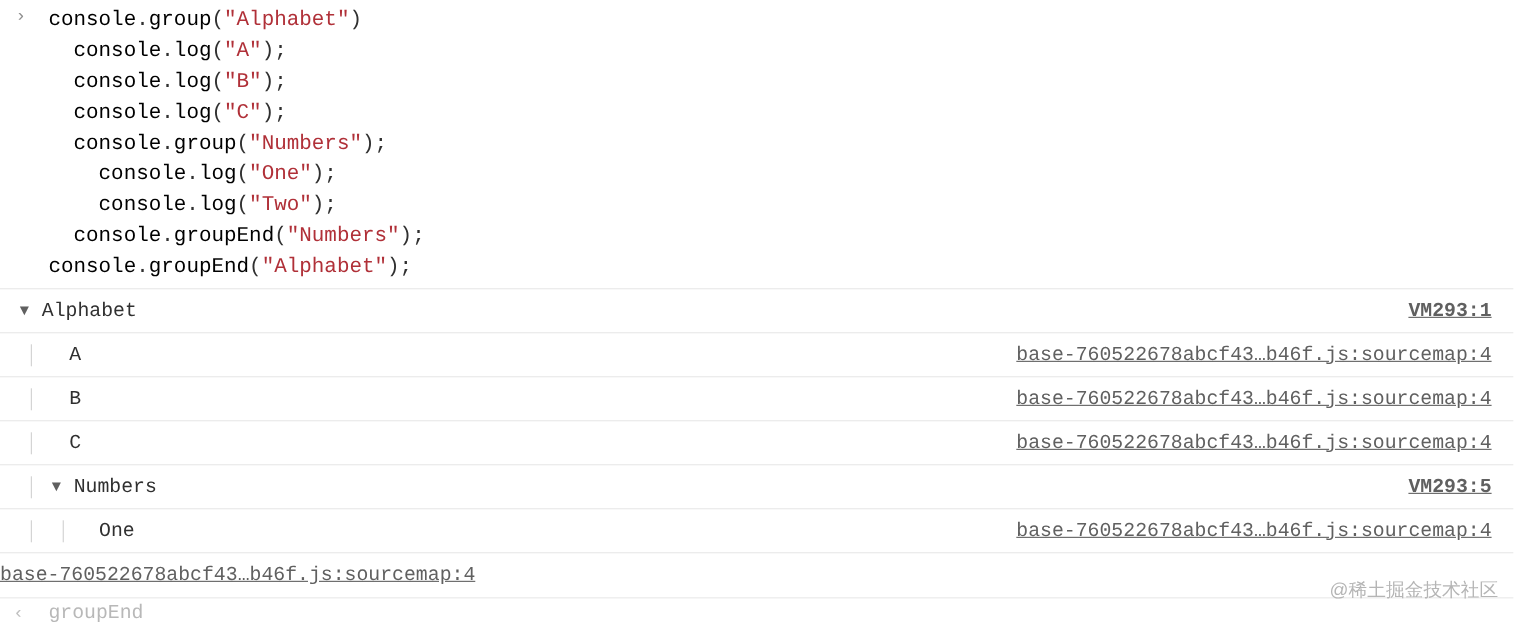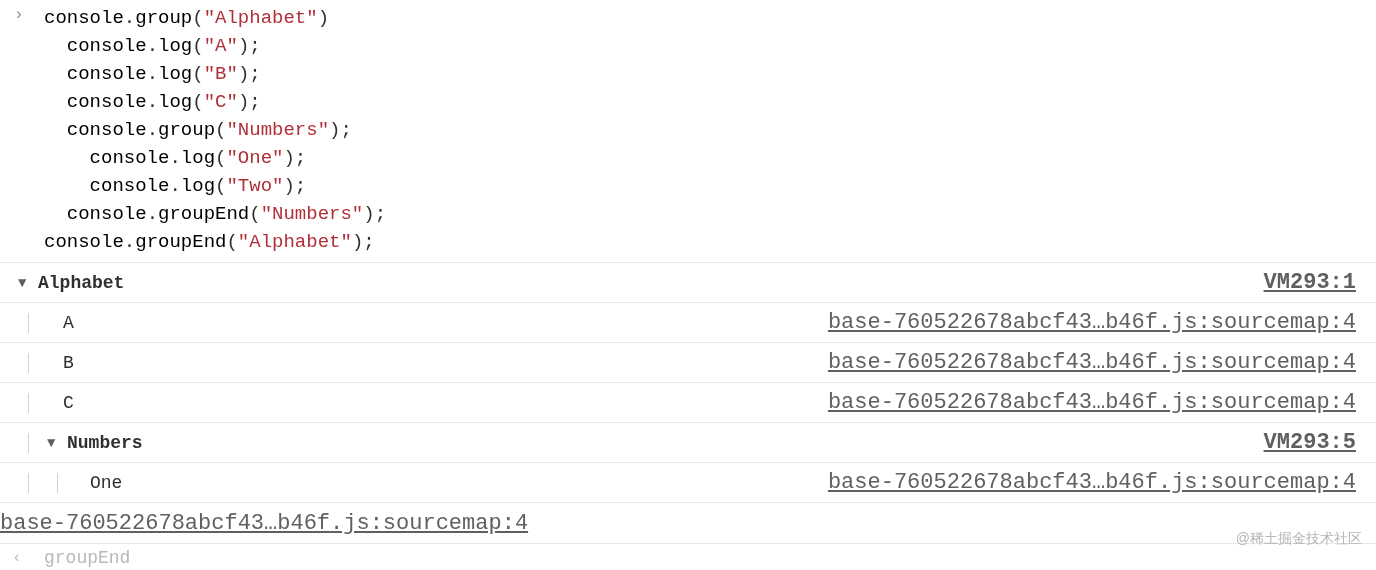--- a/index.html
+++ b/index.html
@@ -57,32 +57,32 @@
     margin-left: 28px;
   }
   .disclose {
     width: 20px;
     display: inline-block;
     color: #606060;
     padding-left: 4px;
     font-size: 14px;
   }
   .group-label {
-    font-weight: 700;
+    font-weight: 400;
     color: #303030;
     padding-left: 4px;
   }
   .log-text {
     padding-left: 4px;
     color: #303030;
   }
   .source-link {
     color: #606060;
     text-decoration: underline;
-    font-size: 22px;
+    font-size: 18px;
     white-space: nowrap;
   }
   .vm-link {
     font-weight: 700;
   }
   .return-row {
     display: flex;
     align-items: center;
     padding-top: 4px;
     border-top: 1px solid #e8e8e8;
@@ -95,21 +95,21 @@
   }
   .return-text {
     color: #b8b8b8;
     padding-left: 10px;
   }
   .watermark {
     position: absolute;
     right: 14px;
     bottom: 22px;
     color: #b5b5b5;
-    font-size: 14px;
+    font-size: 17px;
     font-family: -apple-system, sans-serif;
   }
   .pad-root { padding-left: 14px; }
   .pad-1 { padding-left: 30px; }
   .pad-2 { padding-left: 28px; }
   .row-indent-wrap {
     display: flex;
     align-items: stretch;
     flex: 1;
   }

